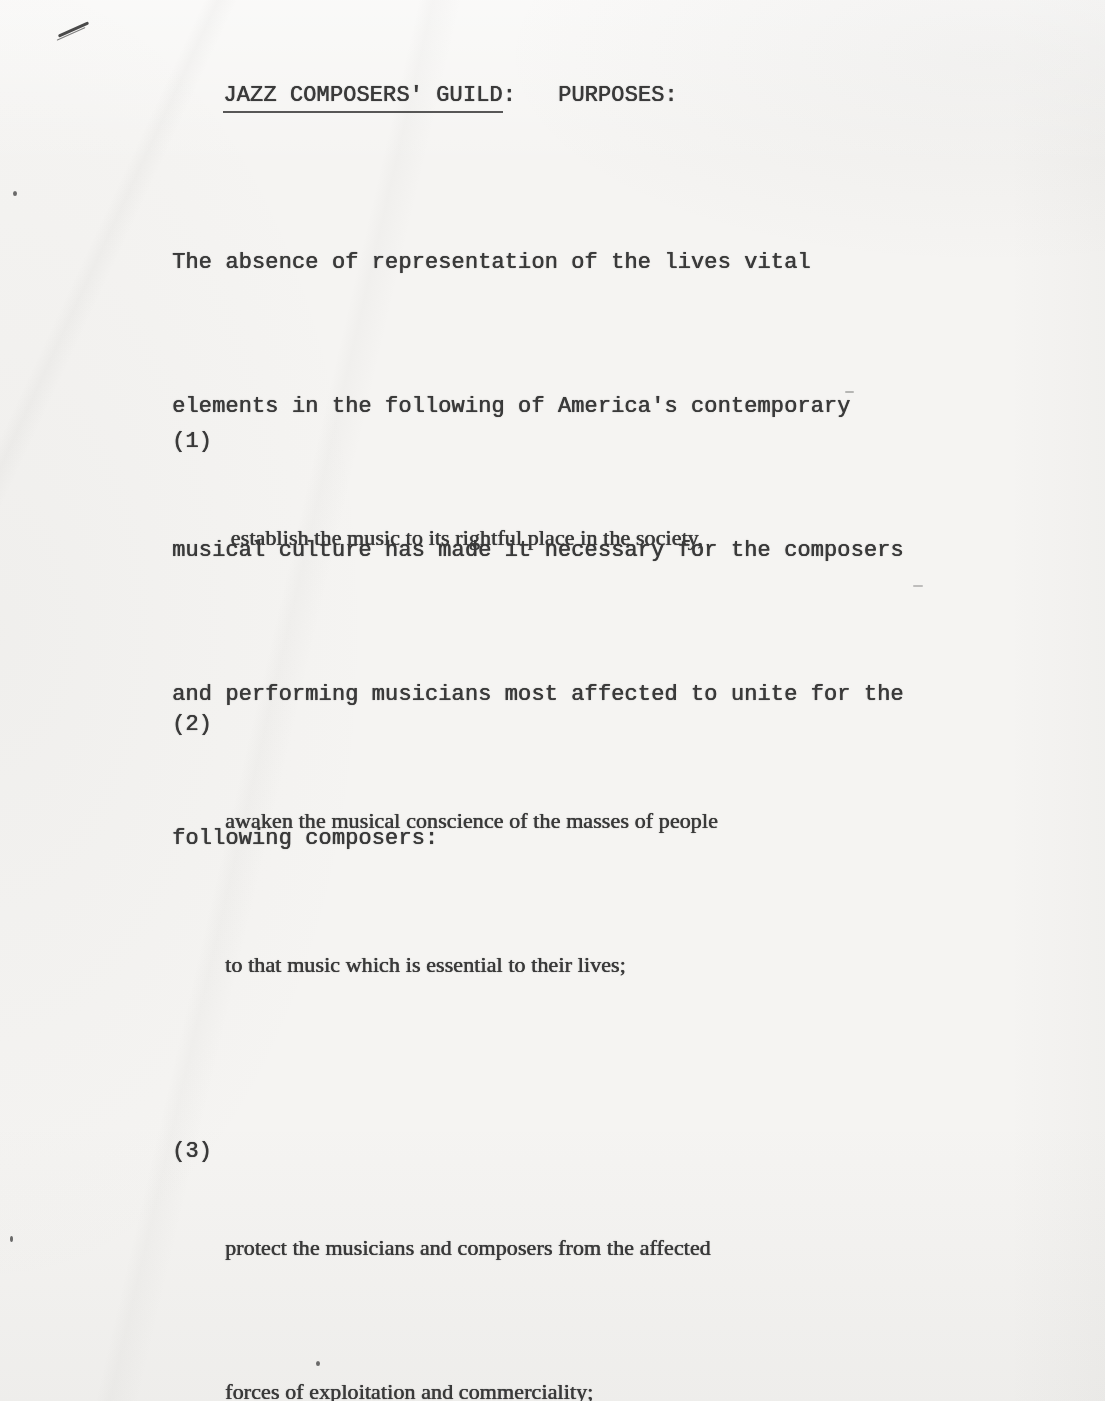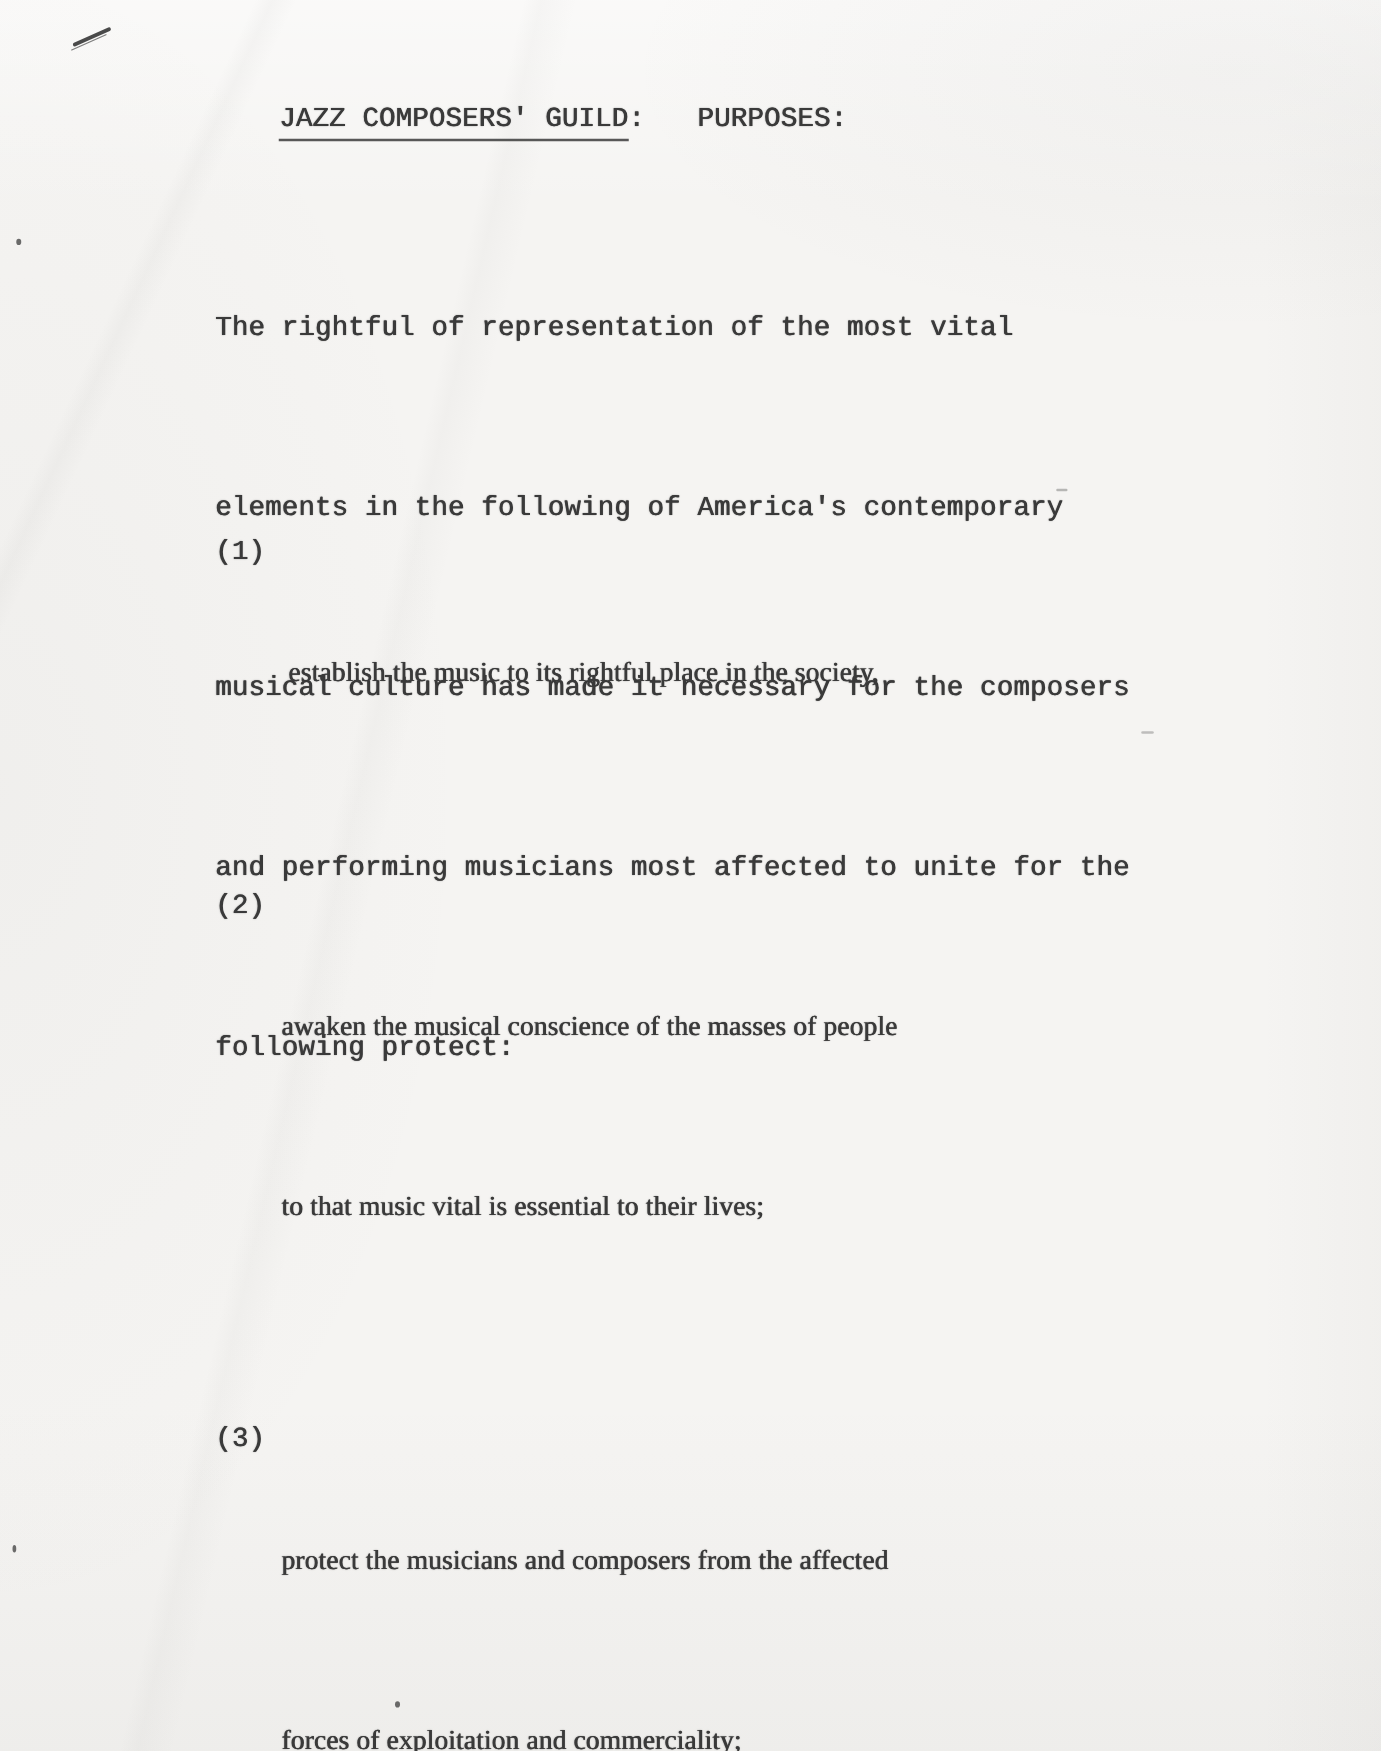--- a/index.html
+++ b/index.html
@@ -99,41 +99,41 @@
   <div class="speck s2"></div>
   <div class="speck s3"></div>
   <div class="speck s4"></div>
   <div class="speck s5"></div>
 
   <div class="title-row typed">
     <span class="title-underlined">JAZZ COMPOSERS' GUILD</span><span>:</span><span class="title-purposes">PURPOSES:</span>
   </div>
 
   <div class="intro typed">
-    <div>The rightful of representation of the most vital</div>
+    <div>The absence of representation of the lives vital</div>
     <div>elements in the following of America's contemporary</div>
     <div>musical culture has made it necessary for the composers</div>
     <div>and performing musicians most affected to unite for the</div>
-    <div>following protect:</div>
+    <div>following composers:</div>
   </div>
 
   <div class="items typed">
 
     <div class="item">
       <div class="item-num">(1)</div>
       <div class="item-lines">
         <div> establish the music to its rightful place in the society,</div>
       </div>
     </div>
 
     <div class="item">
       <div class="item-num">(2)</div>
       <div class="item-lines">
         <div>awaken the musical conscience of the masses of people</div>
-        <div>to that music vital is essential to their lives;</div>
+        <div>to that music which is essential to their lives;</div>
       </div>
     </div>
 
     <div class="item">
       <div class="item-num">(3)</div>
       <div class="item-lines">
         <div>protect the musicians and composers from the affected</div>
         <div>forces of exploitation and commerciality;</div>
       </div>
     </div>

